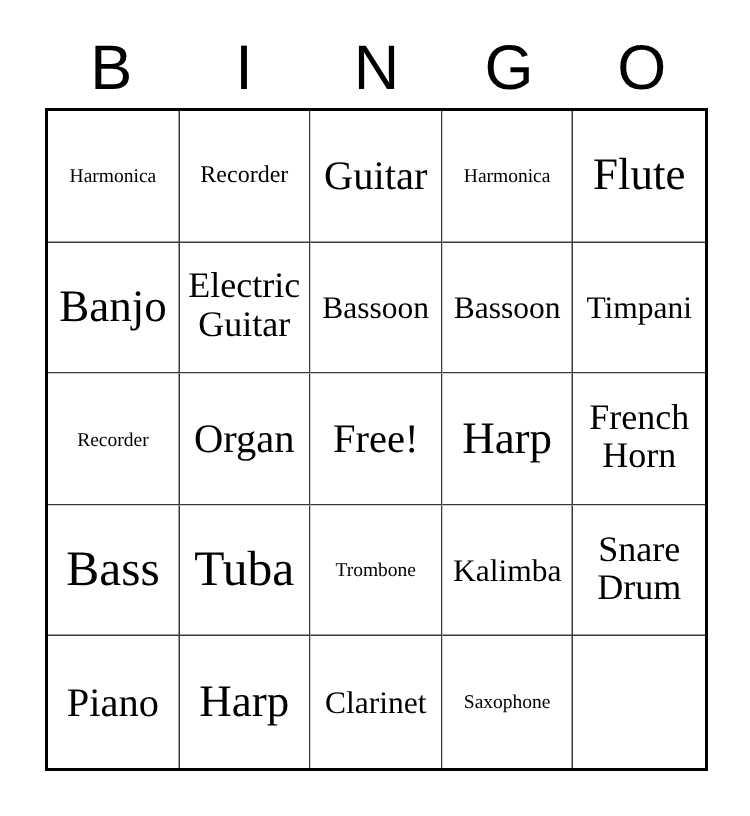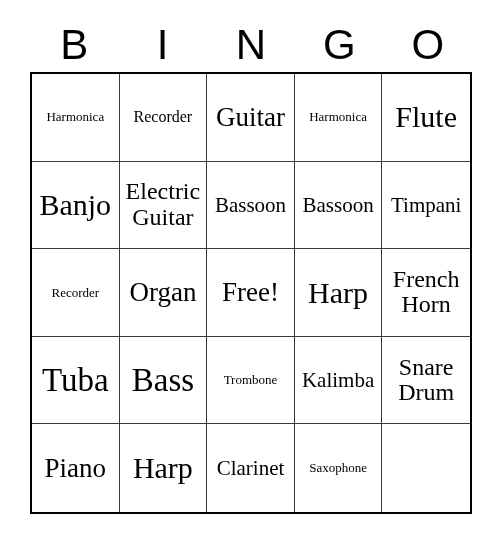--- a/index.html
+++ b/index.html
@@ -146,24 +146,24 @@
         <span class="cell-text sz-l">Free!</span>
       </div>
       <div class="cell">
         <span class="cell-text sz-xl">Harp</span>
       </div>
       <div class="cell">
         <span class="cell-text sz-ml">French
 Horn</span>
       </div>
       <div class="cell">
-        <span class="cell-text sz-xxl">Tuba</span>
+        <span class="cell-text sz-xxl">Bass</span>
       </div>
       <div class="cell">
-        <span class="cell-text sz-xxl">Bass</span>
+        <span class="cell-text sz-xxl">Tuba</span>
       </div>
       <div class="cell">
         <span class="cell-text sz-xs">Trombone</span>
       </div>
       <div class="cell">
         <span class="cell-text sz-m">Kalimba</span>
       </div>
       <div class="cell">
         <span class="cell-text sz-ml">Snare
 Drum</span>

